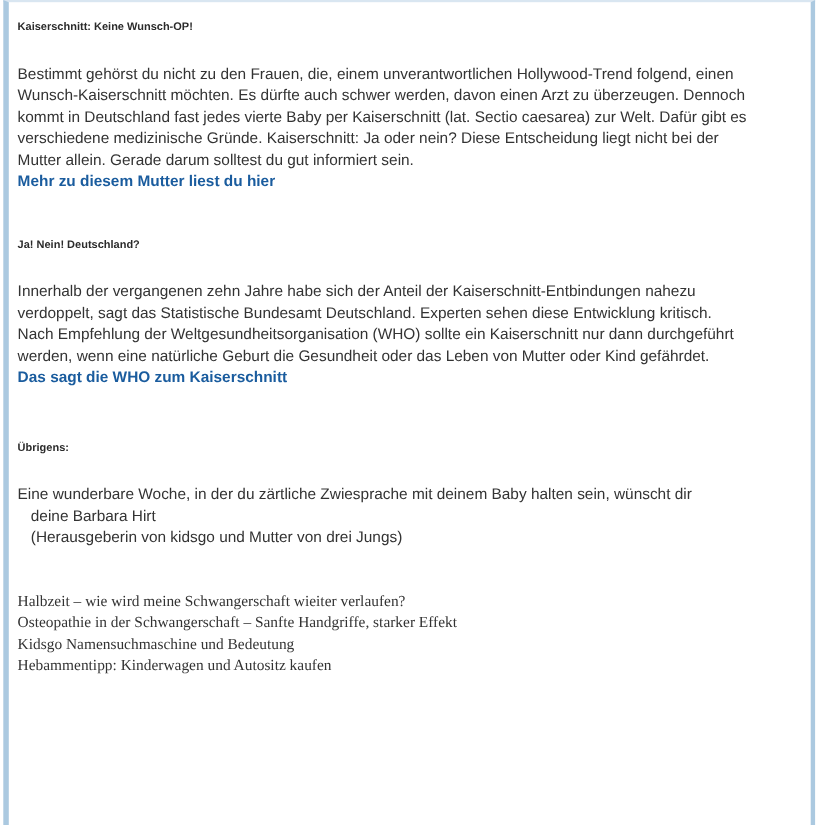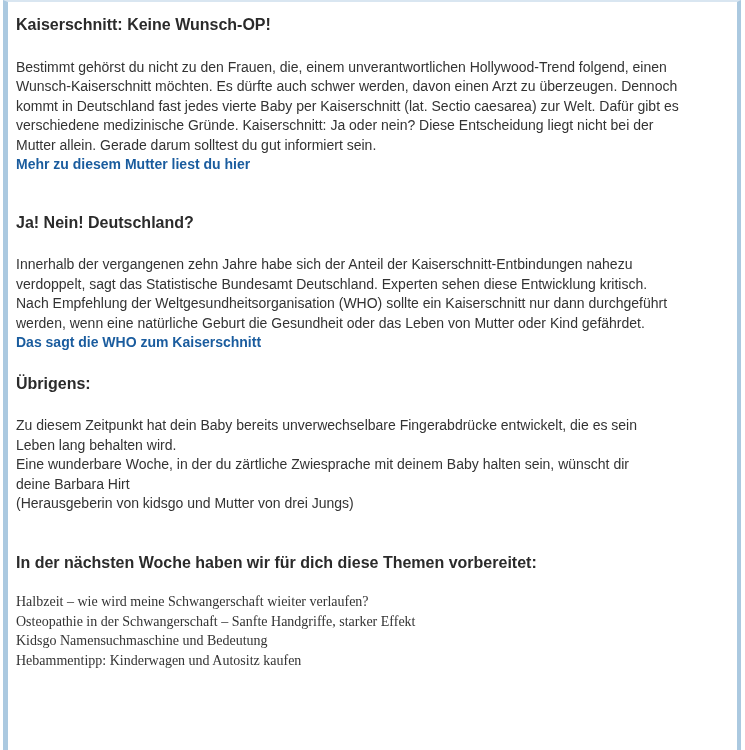--- a/index.html
+++ b/index.html
@@ -19,46 +19,46 @@
     margin: 0 4px 0 3px;
     min-height: 750px;
     border-left: 5px solid #abc9e0;
     border-right: 4px solid #abc9e0;
     border-top: 2px solid #d9e6f1;
     padding: 13px 14px 10px 8px;
     font-size: 14px;
     line-height: 19.5px;
   }
   h3.heading {
-    font-size: 16px;
+    font-size: 10px;
     line-height: 19.5px;
     font-weight: bold;
     color: #2b2b2b;
     margin: 0 0 23px 0;
     white-space: pre-line;
   }
   p.body-text {
     margin: 0;
     white-space: pre-line;
   }
   .link-line {
     margin: 0;
   }
   a.text-link {
     color: #1a5c9e;
     font-weight: bold;
     text-decoration: none;
     cursor: pointer;
   }
   .gap-after-link-1 { margin-bottom: 38px; }
-  .gap-after-link-2 { margin-bottom: 21px; }
+  .gap-after-link-2 { margin-bottom: 45px; }
   .para-gap-small  { margin-bottom: 20px; }
   .para-gap-large  { margin-bottom: 39px; }
   .sig-block {
-    margin: 0 0 39px 0;
+    margin: 0 0 39px 12px;
     white-space: pre-line;
   }
   h3.heading-tight { margin-bottom: 20px; }
   .topics-list {
     margin: 0;
     white-space: pre-line;
     font-family: Liberation Serif, serif;
   }
 </style>
 </head>
@@ -84,28 +84,25 @@
 verdoppelt, sagt das Statistische Bundesamt Deutschland. Experten sehen diese Entwicklung kritisch.
 Nach Empfehlung der Weltgesundheitsorganisation (WHO) sollte ein Kaiserschnitt nur dann durchgeführt
 werden, wenn eine natürliche Geburt die Gesundheit oder das Leben von Mutter oder Kind gefährdet.</p>
 
   <div class="link-line gap-after-link-2">
     <a class="text-link">Das sagt die WHO zum Kaiserschnitt</a>
   </div>
 
   <h3 class="heading">Übrigens:</h3>
 
-  <p class="body-text para-gap-small">Zu diesem Zeitpunkt hat dein Baby bereits unverwechselbare Fingerabdrücke entwickelt, die es sein
-Leben lang behalten wird.</p>
 
   <p class="body-text para-gap-large">Eine wunderbare Woche, in der du zärtliche Zwiesprache mit deinem Baby halten sein, wünscht dir</p>
 
   <div class="sig-block">deine Barbara Hirt
 (Herausgeberin von kidsgo und Mutter von drei Jungs)</div>
 
-  <h3 class="heading heading-tight">In der nächsten Woche haben wir für dich diese Themen vorbereitet:</h3>
 
   <p class="topics-list">Halbzeit – wie wird meine Schwangerschaft wieiter verlaufen?
 Osteopathie in der Schwangerschaft – Sanfte Handgriffe, starker Effekt
 Kidsgo Namensuchmaschine und Bedeutung
 Hebammentipp: Kinderwagen und Autositz kaufen</p>
 
 </div>
 
 </body></html>

